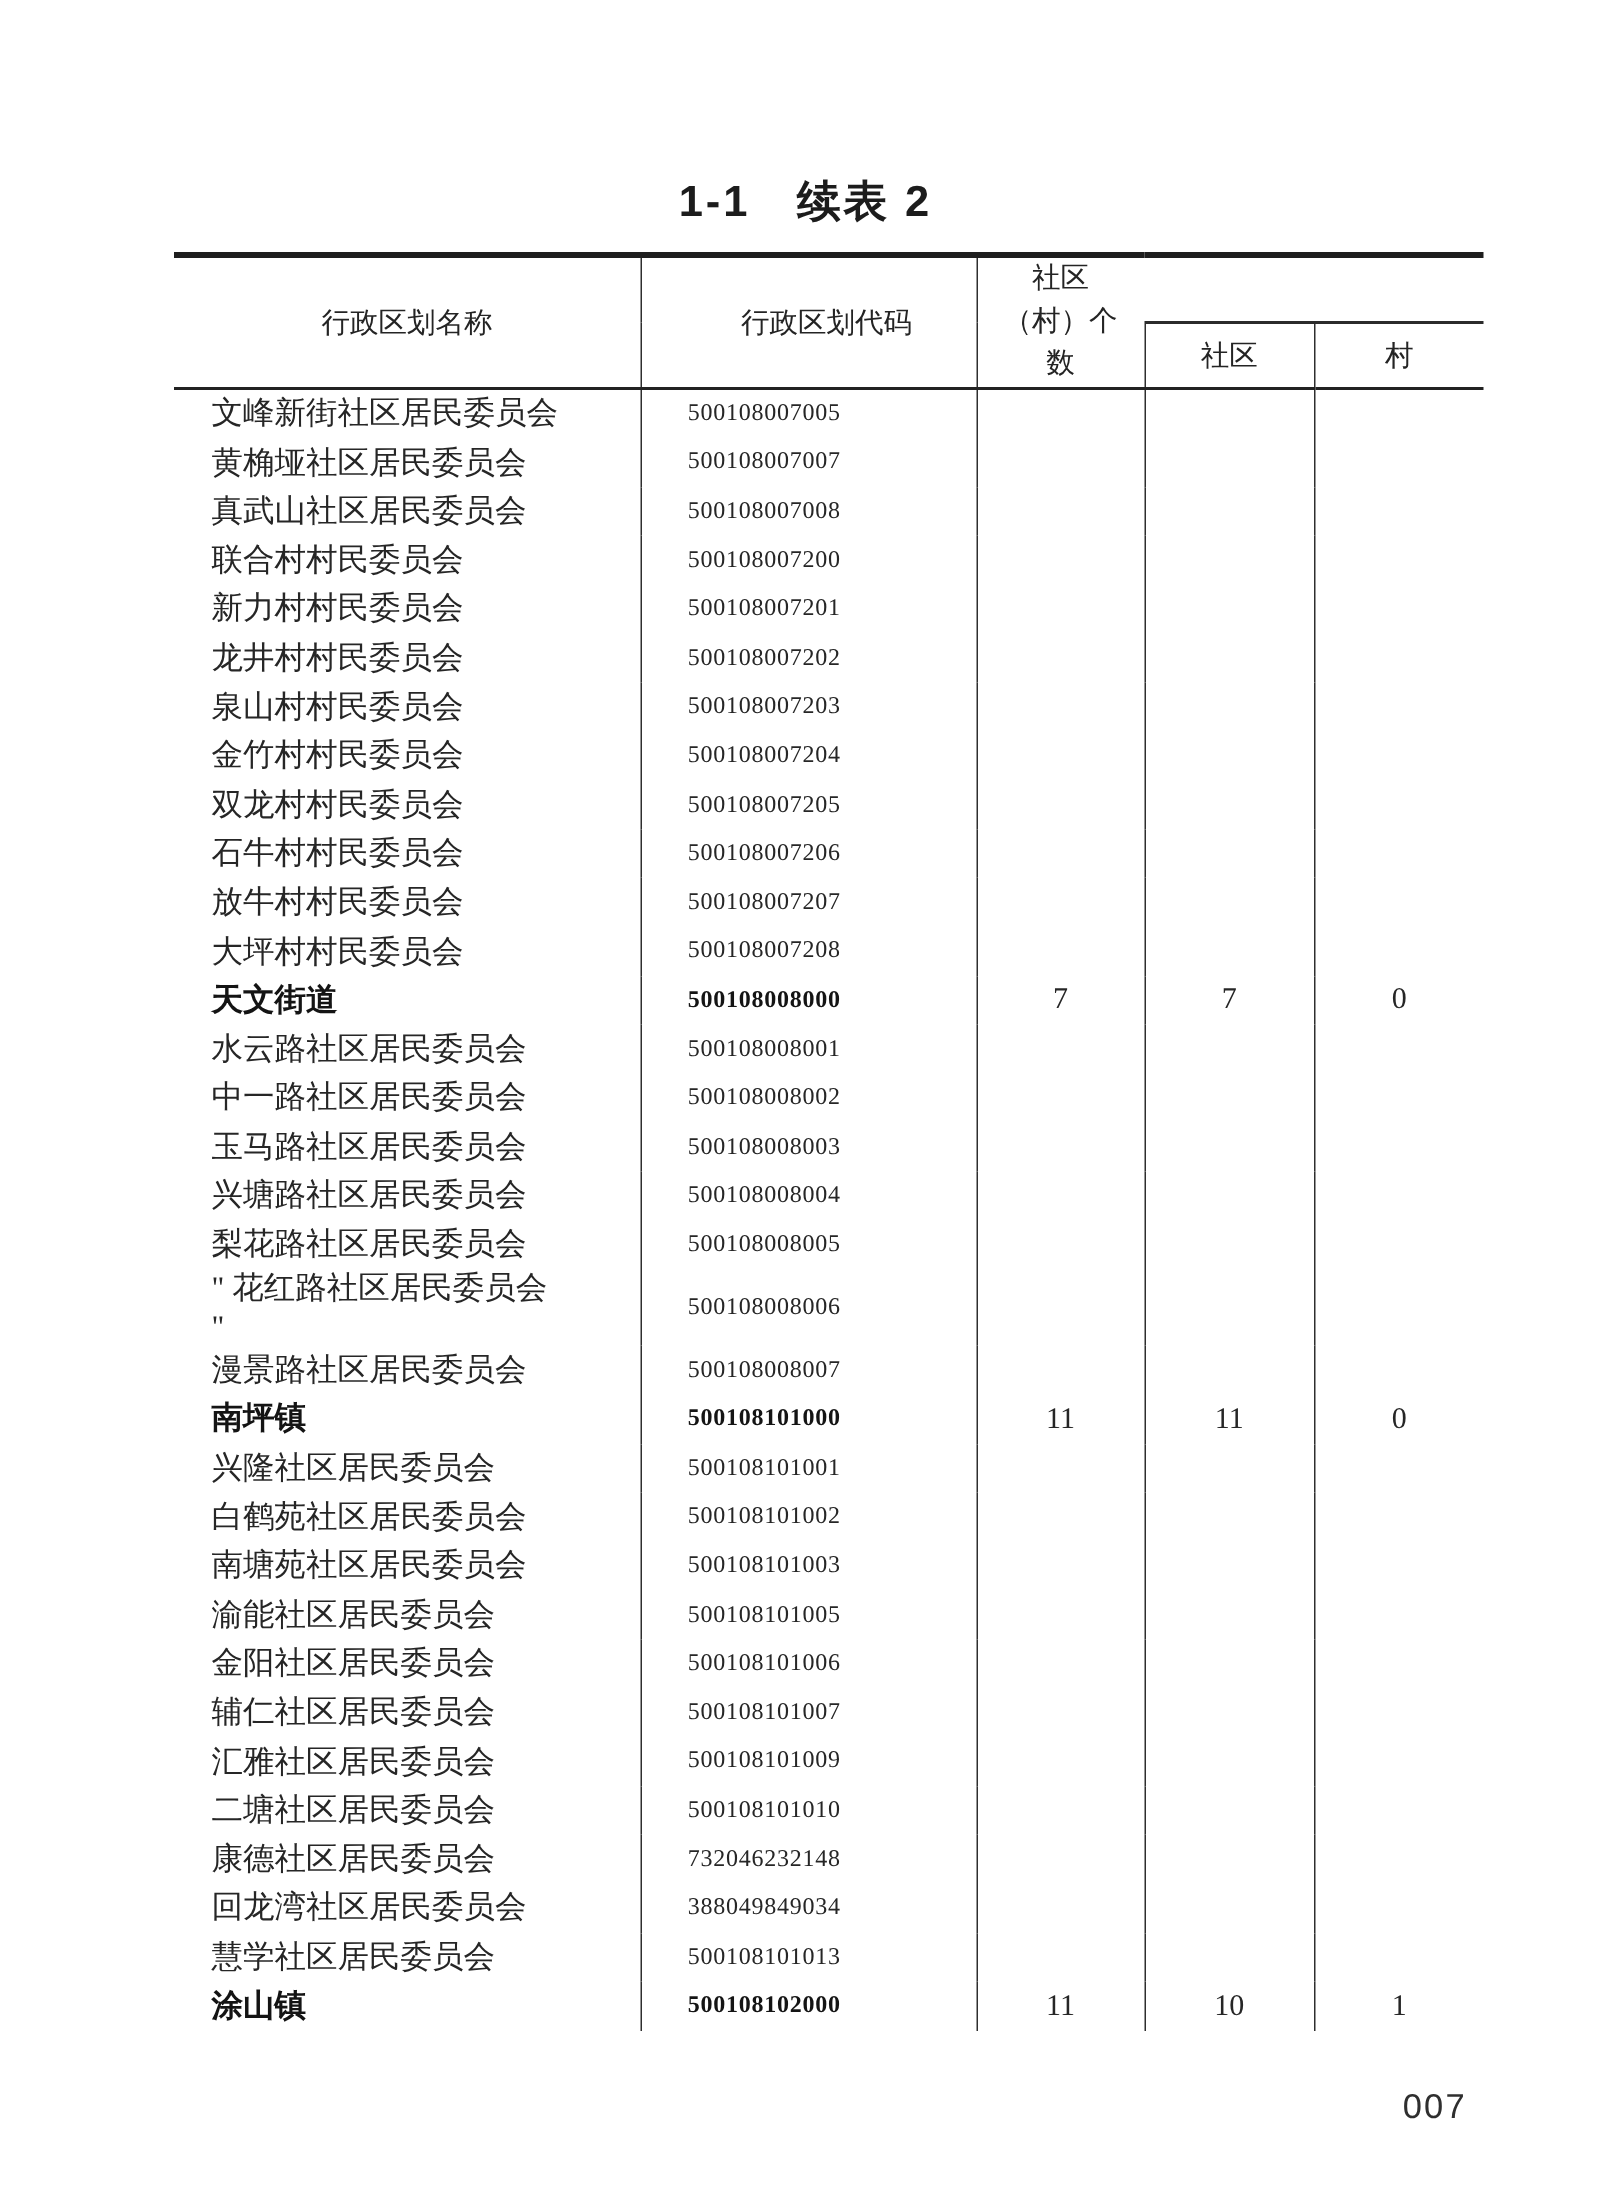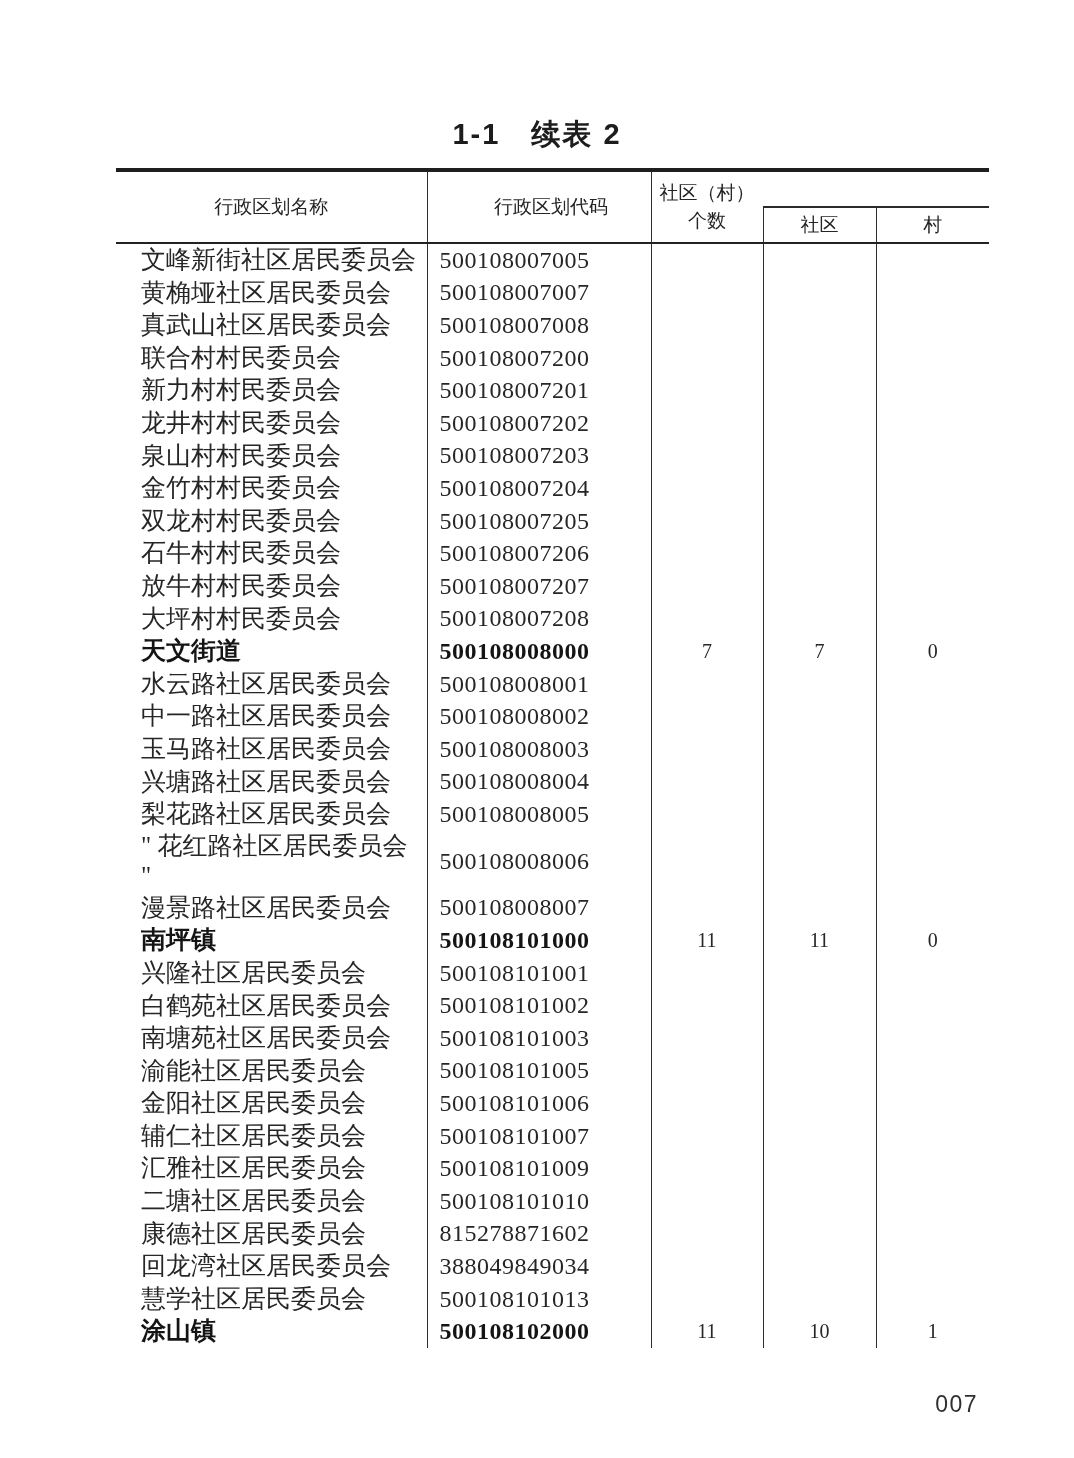--- a/index.html
+++ b/index.html
@@ -45,41 +45,41 @@
     font-weight: 400;
     font-size: 19px;
     text-align: center;
     vertical-align: middle;
     color: #242424;
     padding: 0;
   }
   tr.hrow1 { height: 37px; }
   tr.hrow2 { height: 36px; }
   .h-code    { border-left: 1.5px solid #2e2e2e; padding-left: 24px; }
-  .h-count   { border-left: 1.5px solid #2e2e2e; padding: 0 2px; line-height: 1.5; }
+  .h-count   { border-left: 1.5px solid #2e2e2e; padding: 0 14px; line-height: 1.5; }
   .h-empty   { border-bottom: 2px solid #2b2b2b; }
   .h-community { border-left: 1.5px solid #2e2e2e; }
   .h-village   { border-left: 1.5px solid #2e2e2e; }
   thead tr.hrow2 th, thead th[rowspan] { border-bottom: 2.5px solid #222222; }
 
   tbody td {
     height: 32.6px;
     vertical-align: middle;
     padding: 0;
   }
   td.c-name {
-    font-size: 25px;
+    font-size: 21px;
     padding-left: 25px;
     white-space: pre-line;
     line-height: 1.22;
     color: #262626;
   }
   td.c-code {
-    font-size: 24px;
-    padding-left: 12px;
+    font-size: 16px;
+    padding-left: 31px;
     border-left: 1.5px solid #2e2e2e;
     letter-spacing: 0.5px;
     color: #262626;
   }
   td.c-num {
     font-size: 20px;
     text-align: center;
     border-left: 1.5px solid #2e2e2e;
     color: #262626;
   }
@@ -353,21 +353,21 @@
         <tr>
           <td class="c-name">二塘社区居民委员会</td>
           <td class="c-code">500108101010</td>
           <td class="c-num"></td>
           <td class="c-num"></td>
           <td class="c-num"></td>
         </tr>
 
         <tr>
           <td class="c-name">康德社区居民委员会</td>
-          <td class="c-code">815278871602</td>
+          <td class="c-code">732046232148</td>
           <td class="c-num"></td>
           <td class="c-num"></td>
           <td class="c-num"></td>
         </tr>
 
         <tr>
           <td class="c-name">回龙湾社区居民委员会</td>
           <td class="c-code">388049849034</td>
           <td class="c-num"></td>
           <td class="c-num"></td>

